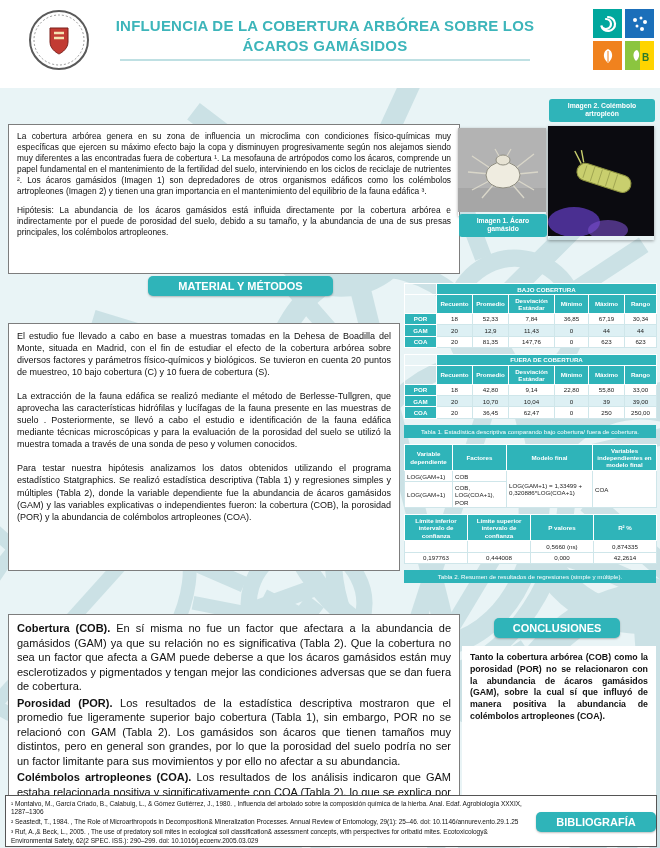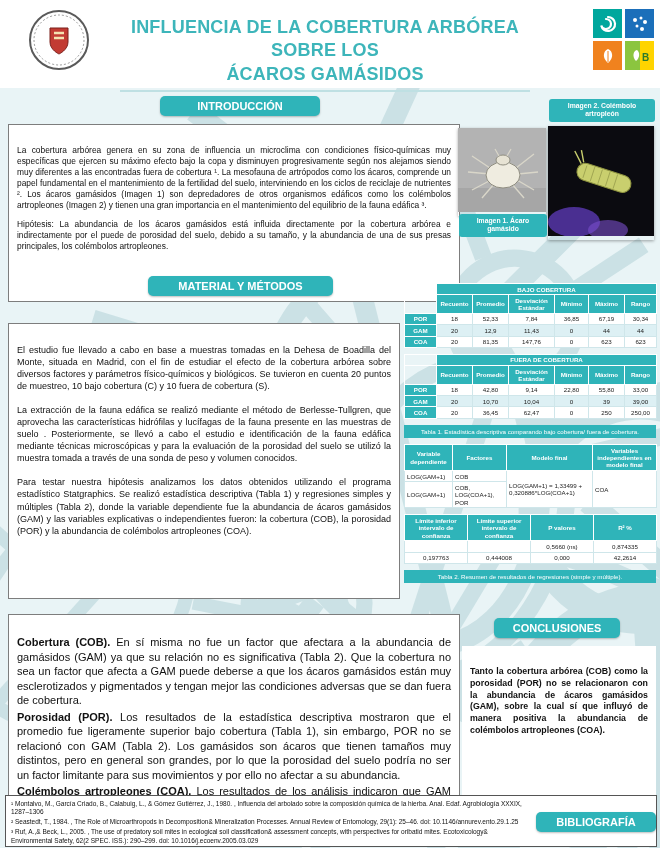--- a/index.html
+++ b/index.html
@@ -9,21 +9,21 @@
     font-family:"Liberation Sans", sans-serif;
     color:#111;
   }
   .bug-layer { position:absolute; left:0; top:0; pointer-events:none; }
 
   
   .header { position:absolute; left:0; top:0; width:660px; height:88px; background:#ffffff; }
   .ucm-logo { position:absolute; left:28px; top:9px; }
   .title-wrap {
     position:absolute; left:105px; top:16px; width:440px; text-align:center;
-    color:#3db5ba; font-weight:bold; font-size:18px; line-height:1.3; letter-spacing:.2px;
+    color:#3db5ba; font-weight:bold; font-size:15px; line-height:1.3; letter-spacing:.2px;
   }
   .title-rule { margin:4px auto 0; width:410px; height:2px; background:#bfe0e3; }
   .logo-grid {
     position:absolute; right:6px; top:9px;
     display:grid; grid-template-columns:29px 29px; grid-template-rows:29px 29px; gap:3px;
   }
   .lg { width:29px; height:29px; display:flex; align-items:center; justify-content:center; }
   .sq1 { background:#00a79d; }
   .sq2 { background:#1b6fba; }
   .sq3 { background:#f0821e; }
@@ -32,21 +32,21 @@
   
   .sec-btn {
     position:absolute; height:20px; line-height:20px; text-align:center;
     background:#2fb4b9; color:#fff; font-weight:bold; font-size:11px;
     border-radius:5px; box-shadow:0 1px 2px rgba(0,0,0,.25);
   }
 
   
   .panel {
     position:absolute; background:#fff; border:1px solid #7d7d7d;
-    padding:20px 8px; text-align:justify; overflow:hidden;
+    padding:6px 8px; text-align:justify; overflow:hidden;
   }
   .panel p { margin:0 0 7px; }
   .intro-panel   { font-size:8.4px; line-height:1.32; }
   .methods-panel { font-size:9px;   line-height:1.34; }
   .methods-panel p { margin:0 0 12px; }
   .results-panel { font-size:11px; line-height:1.32; }
   .results-panel p { margin:0 0 2px; }
   .concl-panel   { font-size:8.8px; line-height:1.34; border:none; }
   .concl-panel p { margin:0 0 10px;font-weight:bold; }
   .refs-panel    { font-size:6.5px; line-height:1.25; text-align:left; padding:4px 126px 3px 5px; border:1px solid #555; }
@@ -141,21 +141,20 @@
       </div>
       <div class="lg sq4">
         <svg width="20" height="20" viewBox="0 0 20 20">
             <path d="M6 15 C2 11 3 5 7 4 C10 6 10 12 6 15 Z" fill="#fff"></path>
             <text x="12" y="15" font-size="10" font-family="Liberation Sans, sans-serif" font-weight="bold" fill="#2c7a2c">B</text>
           </svg>
       </div>
     </div>
   </div>
 
-  <div class="sec-btn" style="left:160px; top:96px; width:160px;">INTRODUCCIÓN</div>
 
   <div class="panel intro-panel" style="left:8px; top:124px; width:434px; height:136px;">
     <p>La cobertura arbórea genera en su zona de influencia un microclima con condiciones físico-químicas muy específicas que ejercen su máximo efecto bajo la copa y disminuyen progresivamente según nos alejamos siendo muy diferentes a las encontradas fuera de cobertura ¹. La mesofauna de artrópodos como los ácaros, comprende un papel fundamental en el mantenimiento de la fertilidad del suelo, interviniendo en los ciclos de reciclaje de nutrientes ². Los ácaros gamásidos (Imagen 1) son depredadores de otros organismos edáficos como los colémbolos artropleones (Imagen 2) y tienen una gran importancia en el mantenimiento del equilibrio de la fauna edáfica ³.</p>
     <p>Hipótesis: La abundancia de los ácaros gamásidos está influida directamente por la cobertura arbórea e indirectamente por el puede de porosidad del suelo, debido a su tamaño, y la abundancia de una de sus presas principales, los colémbolos artropleones.</p>
   </div>
 
   <div class="img-caption" style="left:549px; top:99px; width:98px;">Imagen 2. Colémbolo artropleón</div>
   <div class="photo" style="left:548px; top:126px;">
     <svg width="106" height="110" viewBox="0 0 106 110">
       <rect width="106" height="110" fill="#0b0b10"></rect>

